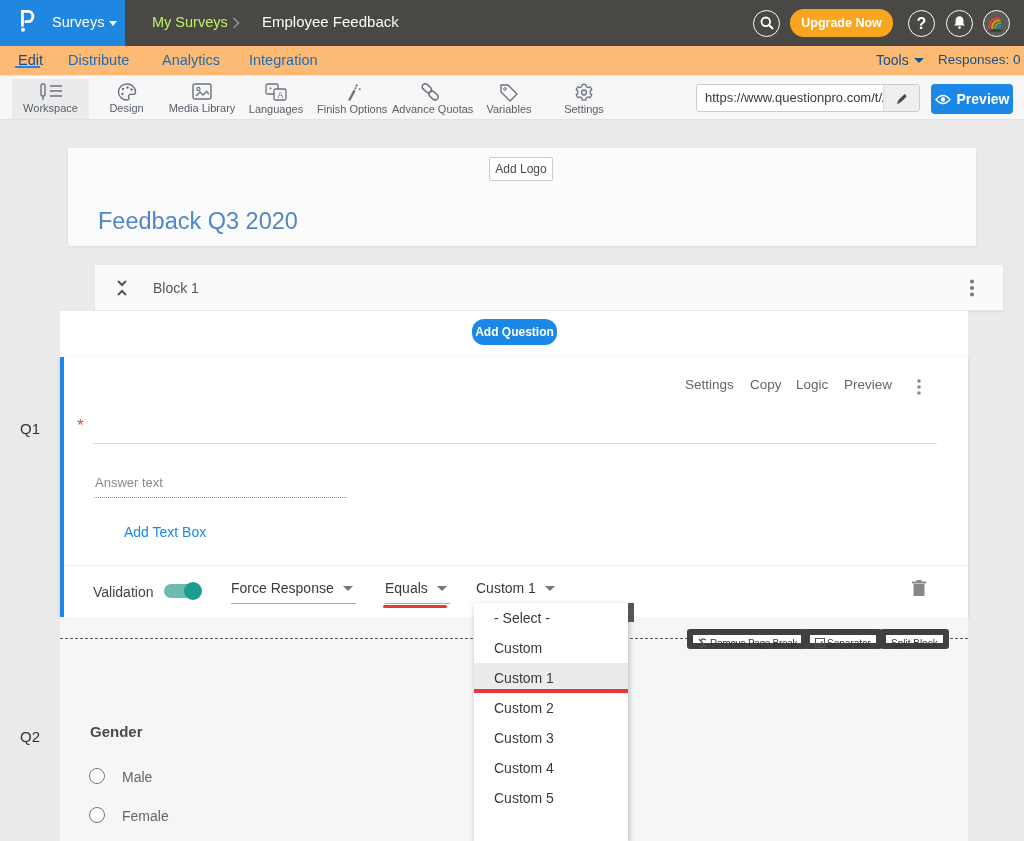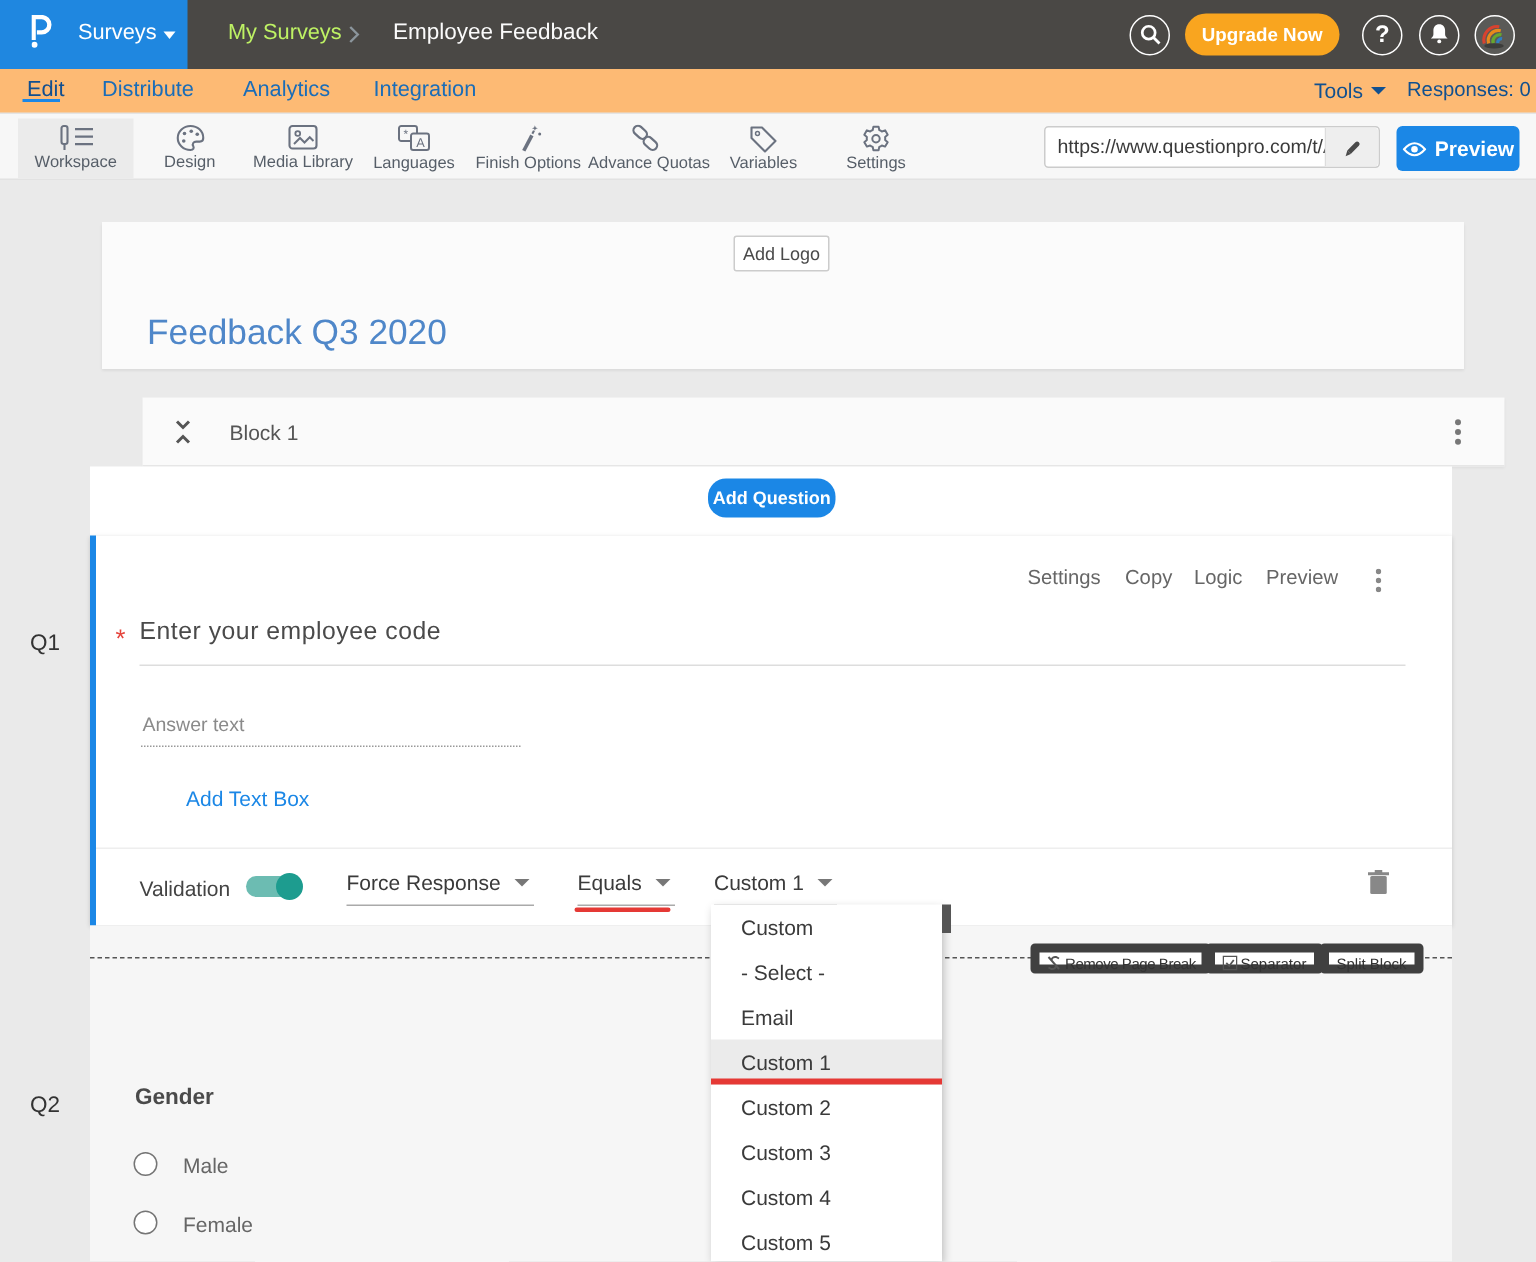--- a/index.html
+++ b/index.html
@@ -240,21 +240,20 @@
     <span class="qmenu" style="left:621px;">Settings</span>
     <span class="qmenu" style="left:686px;">Copy</span>
     <span class="qmenu" style="left:732px;">Logic</span>
     <span class="qmenu" style="left:780px;">Preview</span>
     <svg width="4" height="16" viewBox="0 0 4 16" style="position:absolute; left:853px; top:22px;">
         <circle cx="2" cy="2" r="1.8" fill="#888"></circle>
         <circle cx="2" cy="8" r="1.8" fill="#888"></circle>
         <circle cx="2" cy="14" r="1.8" fill="#888"></circle>
       </svg>
     <span id="q1ast">*</span>
-    <span id="q1text">Enter your employee code</span>
     <div id="q1rule"></div>
     <span id="anstext">Answer text</span>
     <div id="ansline"></div>
     <span id="addtb">Add Text Box</span>
     <div id="valrow">
       <span class="vlabel">Validation</span>
       <div id="toggle">
           <div class="knob"></div>
         </div>
       <span class="vdrop" style="left:167px;">Force Response<span class="car"></span></span>
@@ -284,23 +283,22 @@
     <div class="radio" style="top:151px;"></div>
     <span class="radlbl" style="top:152px;">Male</span>
     <div class="radio" style="top:190px;"></div>
     <span class="radlbl" style="top:191px;">Female</span>
   </div>
 
   <span class="qlabel" style="top:300px;">Q1</span>
   <span class="qlabel" style="top:608px;">Q2</span>
 
   <div id="ddpanel">
+    <div class="dditem">- Select -</div>
     <div class="dditem">Custom</div>
-    <div class="dditem">- Select -</div>
-    <div class="dditem">Email</div>
     <div class="dditem" id="dd-c1">Custom 1</div>
     <div class="dditem">Custom 2</div>
     <div class="dditem">Custom 3</div>
     <div class="dditem">Custom 4</div>
     <div class="dditem">Custom 5</div>
     <div id="ddscroll"></div>
   </div>
 </div>
 
 </body></html>

